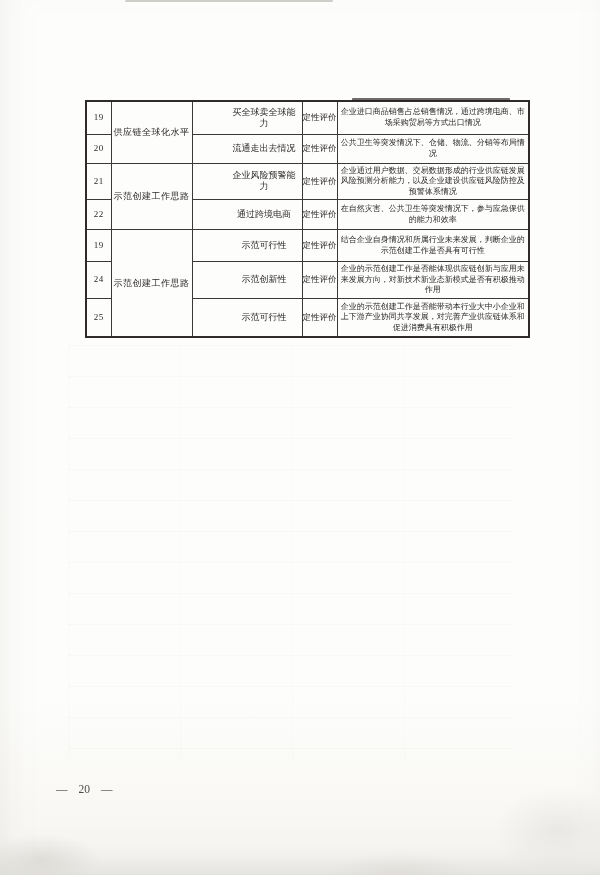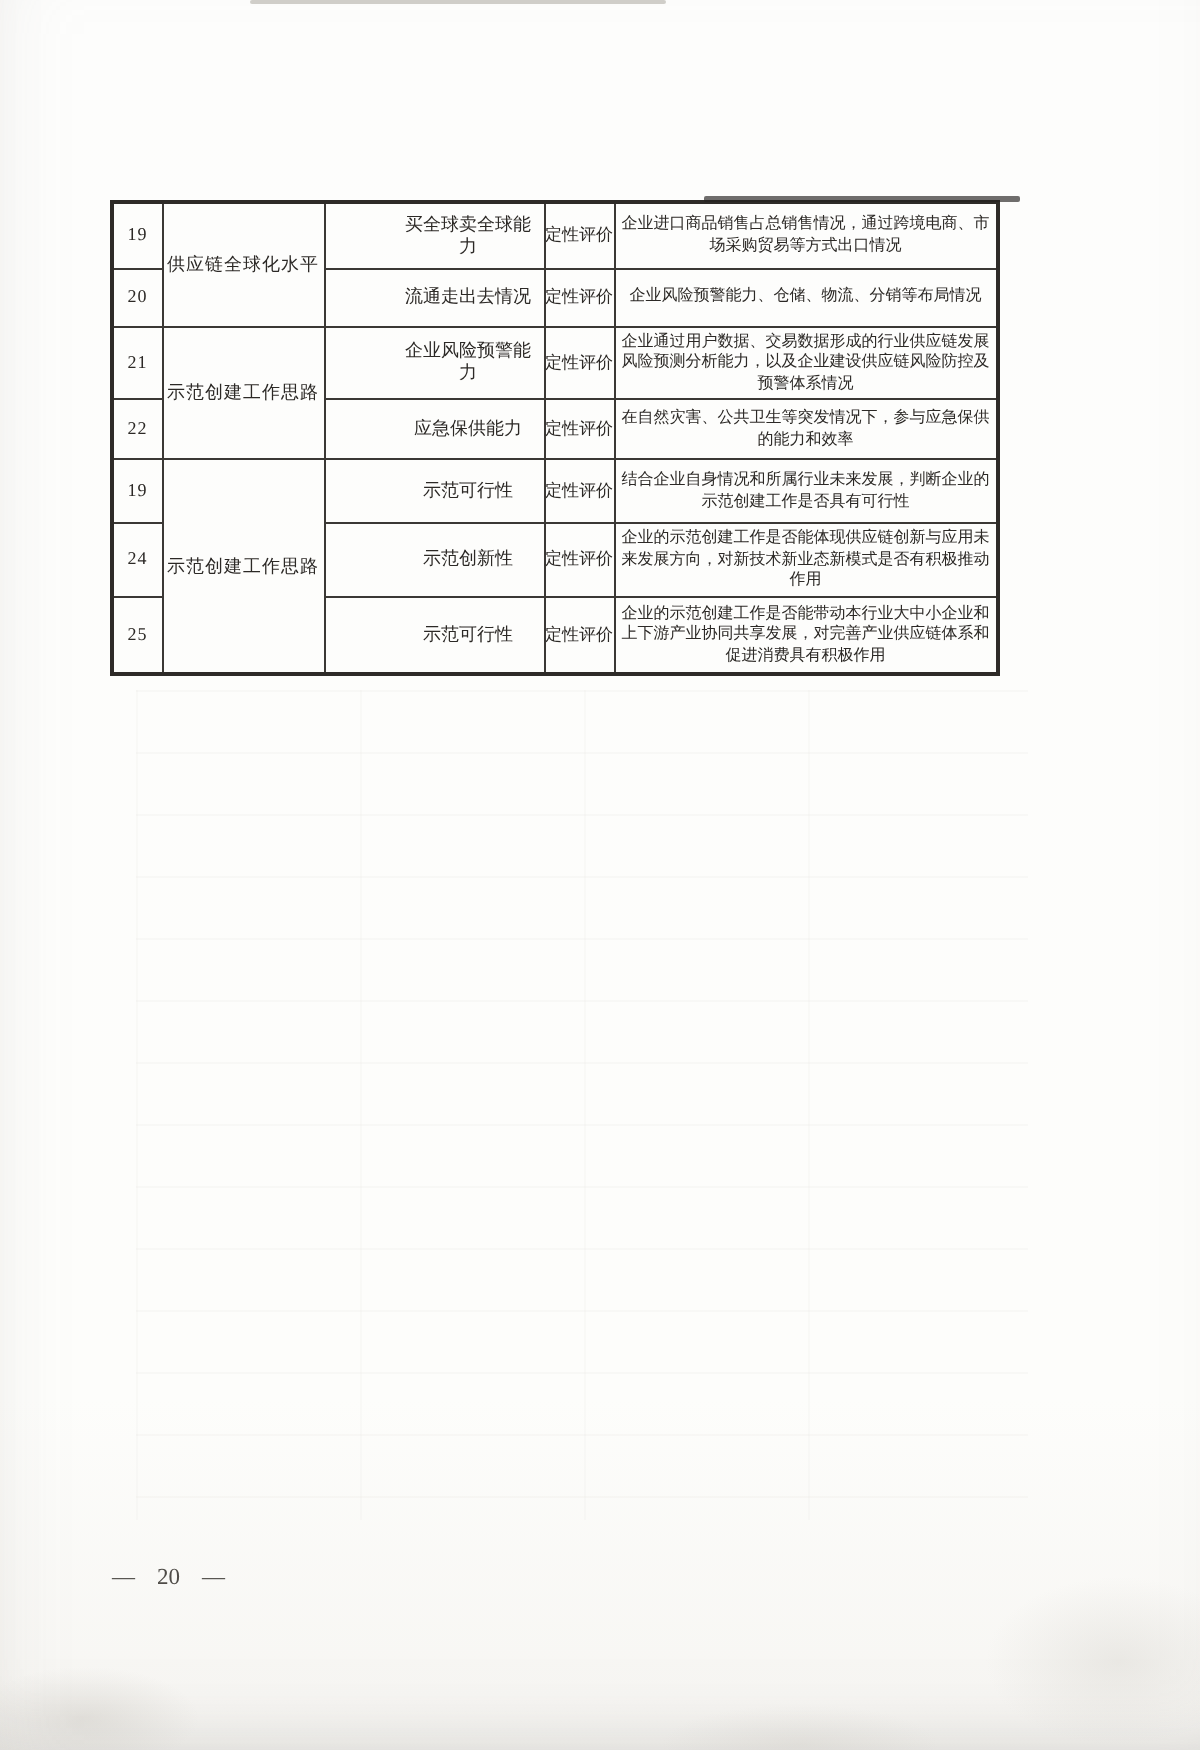--- a/index.html
+++ b/index.html
@@ -41,21 +41,21 @@
     background: radial-gradient(ellipse at center, rgba(195,191,183,.26), rgba(195,191,183,0) 70%);
   }
   .smudge-bc {
     position: absolute; left: 330px; top: 852px; width: 140px; height: 40px;
     background: radial-gradient(ellipse at center, rgba(198,194,186,.22), rgba(198,194,186,0) 70%);
   }
 
   
   table.eval-table {
     position: absolute;
-    left: 55px; top: 100px;
+    left: 85px; top: 100px;
     width: 443px;
     border-collapse: collapse;
     table-layout: fixed;
     color: #2c2926;
   }
   table.eval-table, table.eval-table td {
     border: 1px solid #3b3835;
   }
   table.eval-table { border-width: 2px; border-color: #2e2b28; }
   td {
@@ -120,32 +120,32 @@
         <td class="num">19</td>
         <td class="cat" rowspan="2">供应链全球化水平</td>
         <td class="ind">买全球卖全球能力</td>
         <td class="eval">定性评价</td>
         <td class="desc">企业进口商品销售占总销售情况，通过跨境电商、市场采购贸易等方式出口情况</td>
       </tr>
       <tr>
         <td class="num">20</td>
         <td class="ind">流通走出去情况</td>
         <td class="eval">定性评价</td>
-        <td class="desc">企业风险预警能力、仓储、物流、分销等布局情况</td>
+        <td class="desc">公共卫生等突发情况下、仓储、物流、分销等布局情况</td>
       </tr>
       <tr>
         <td class="num">21</td>
         <td class="cat" rowspan="2">示范创建工作思路</td>
         <td class="ind">企业风险预警能力</td>
         <td class="eval">定性评价</td>
         <td class="desc">企业通过用户数据、交易数据形成的行业供应链发展风险预测分析能力，以及企业建设供应链风险防控及预警体系情况</td>
       </tr>
       <tr>
         <td class="num">22</td>
-        <td class="ind">应急保供能力</td>
+        <td class="ind">通过跨境电商</td>
         <td class="eval">定性评价</td>
         <td class="desc">在自然灾害、公共卫生等突发情况下，参与应急保供的能力和效率</td>
       </tr>
       <tr>
         <td class="num">19</td>
         <td class="cat" rowspan="3">示范创建工作思路</td>
         <td class="ind">示范可行性</td>
         <td class="eval">定性评价</td>
         <td class="desc">结合企业自身情况和所属行业未来发展，判断企业的示范创建工作是否具有可行性</td>
       </tr>

